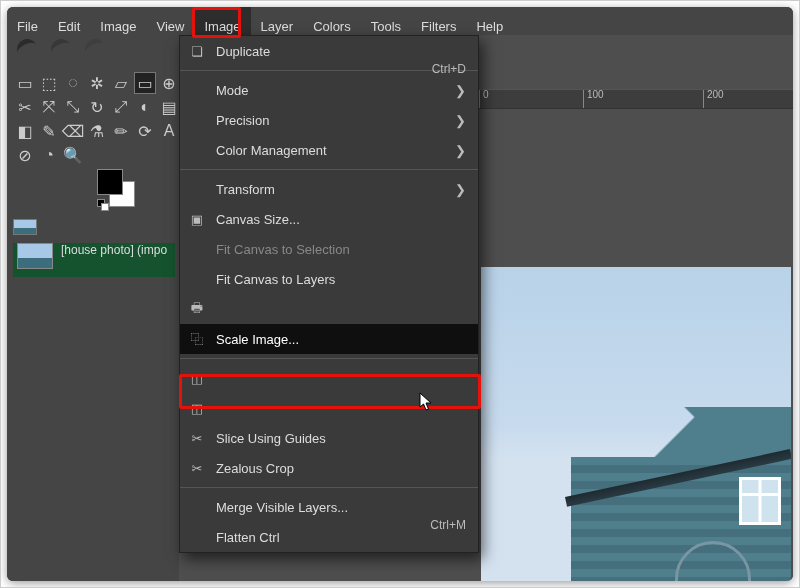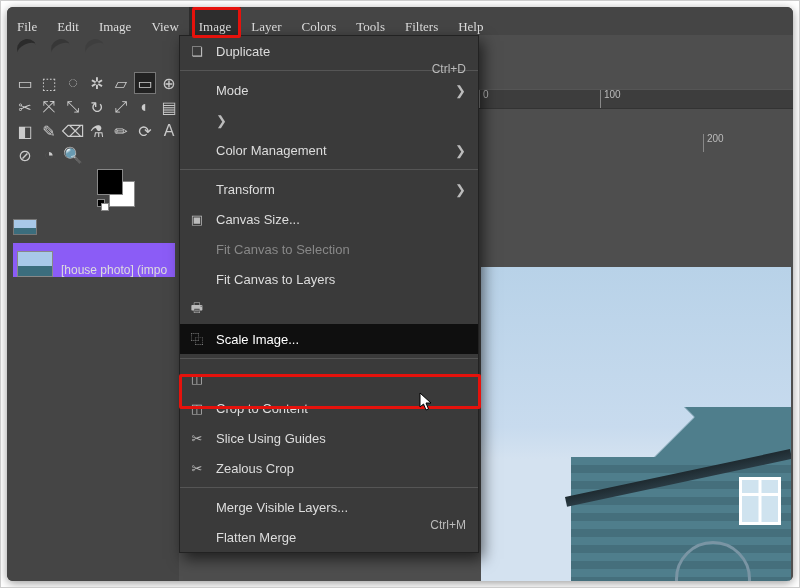--- a/index.html
+++ b/index.html
@@ -22,21 +22,21 @@
   .app{
     position:absolute;inset:6px;background:var(--bg);border-radius:6px;
     box-shadow:0 2px 10px rgba(0,0,0,.4);
     overflow:hidden;
   }
   .menubar{
     display:flex;align-items:stretch;height:28px;background:var(--bg);
     font-size:13px;color:var(--text);
   }
   .menubar .mitem{
-    padding:12px 10px;cursor:pointer;user-select:none;font-family:Liberation Serif, serif;
+    padding:12px 10px;cursor:pointer;user-select:none;
   }
   .menubar .mitem.active{
     background:var(--bg-darker);
   }
   .hl-image{
     position:absolute;border:3px solid var(--highlight);pointer-events:none;
     left:185px;top:0;width:49px;height:31px;border-radius:2px;
   }
   .toolstrip{
     position:absolute;left:0;top:28px;width:172px;height:130px;
@@ -70,21 +70,21 @@
   .swatch-sw:after{content:"";position:absolute;width:6px;height:6px;background:#fff;border:1px solid #888;left:4px;top:4px;}
   .thumb-tabs{
     position:absolute;left:6px;top:54px;display:flex;gap:6px;
   }
   .thumb-tabs .tab{
     width:24px;height:16px;background:#4a6;border:1px solid #777;
   }
   .thumb-tabs .tab.house{background:linear-gradient(#a8c8e8 60%,#3b6d7d 60%);}
   .layer-row{
     position:absolute;left:6px;top:78px;right:4px;height:34px;
-    display:flex;align-items:flex-end;gap:8px;background:#8b5cf6;padding:0 4px;
+    display:flex;align-items:flex-start;gap:8px;background:#14532d;padding:0 4px;
     font-size:12px;color:#ddd;overflow:hidden;
   }
   .layer-thumb{width:36px;height:26px;background:linear-gradient(#a8c8e8 60%,#3b6d7d 60%);border:1px solid #888;}
   
   .canvas-area{
     position:absolute;left:172px;top:28px;right:0;bottom:0;background:#4e4e4e;
   }
   .hruler{
     position:absolute;left:300px;right:0;top:54px;height:20px;background:#3d3d3d;
     border-top:1px solid #555;border-bottom:1px solid #333;
@@ -212,22 +212,22 @@
       </div>
       <div class="layer-row">
         <div class="layer-thumb"></div>
         <span>[house photo] (impo</span>
       </div>
     </div>
 
     <div class="canvas-area">
       <div class="hruler" id="hruler">
           <div class="tick" style="left: 0px;">0</div>
-          <div class="tick" style="left: 121px;">100</div>
-          <div class="tick" style="left: 224px; margin-top: 44px;">200</div>
+          <div class="tick" style="left: 104px;">100</div>
+          <div class="tick" style="left: 224px;">200</div>
         </div>
       <div class="canvas-img">
         <div class="house">
           <div class="gable"></div>
           <div class="wall"></div>
           <div class="roof-edge"></div>
           <div class="window"></div>
           <div class="dish"></div>
         </div>
       </div>
@@ -240,20 +240,21 @@
           <span class="shortcut">Ctrl+D</span>
         </div>
         <div class="dd-sep"></div>
         <div class="dd-item">
           <span class="ico"></span>
           <span class="lbl">Mode</span>
           <span class="arrow">❯</span>
         </div>
         <div class="dd-item">
           <span class="ico"></span>
+          <span class="lbl">Precision</span>
           <span class="arrow">❯</span>
         </div>
         <div class="dd-item">
           <span class="ico"></span>
           <span class="lbl">Color Management</span>
           <span class="arrow">❯</span>
         </div>
         <div class="dd-sep"></div>
         <div class="dd-item">
           <span class="ico"></span>
@@ -278,39 +279,38 @@
         <div class="dd-item hovered">
           <span class="ico">⿻</span>
           <span class="lbl">Scale Image...</span>
         </div>
         <div class="dd-sep"></div>
         <div class="dd-item disabled">
           <span class="ico">◫</span>
         </div>
         <div class="dd-item">
           <span class="ico">◫</span>
-          <span class="lbl">Crop to Content</span>
         </div>
         <div class="dd-item">
           <span class="ico">✂</span>
           <span class="lbl">Slice Using Guides</span>
         </div>
         <div class="dd-item">
           <span class="ico">✂</span>
           <span class="lbl">Zealous Crop</span>
         </div>
         <div class="dd-sep"></div>
         <div class="dd-item">
           <span class="ico"></span>
           <span class="lbl">Merge Visible Layers...</span>
           <span class="shortcut">Ctrl+M</span>
         </div>
         <div class="dd-item">
           <span class="ico"></span>
-          <span class="lbl">Flatten Merge</span>
+          <span class="lbl">Flatten Ctrl</span>
         </div>
       </div>
 
     <div class="hl-image"></div>
     <div class="hl-scale"></div>
 
     <svg class="cursor" width="16" height="20">
       <path d="M1 1 L1 15 L4.5 12 L7 18 L9.5 17 L7 11 L12 11 Z" fill="#fff" stroke="#000" stroke-width="1"></path>
     </svg>
 

